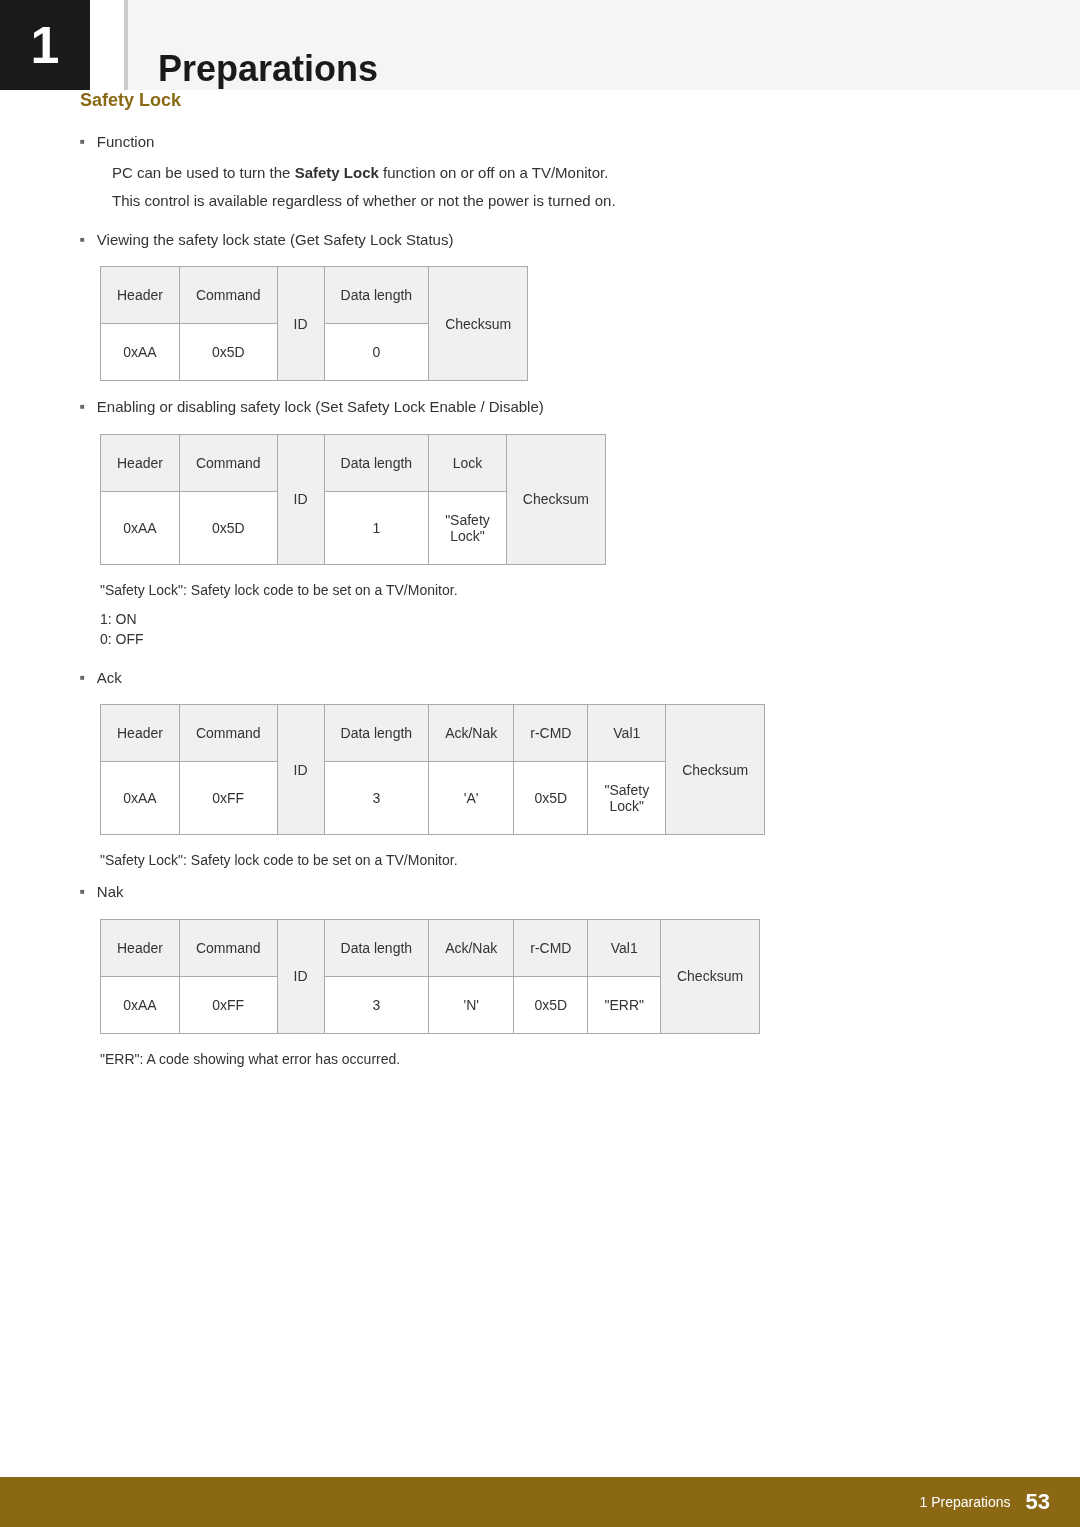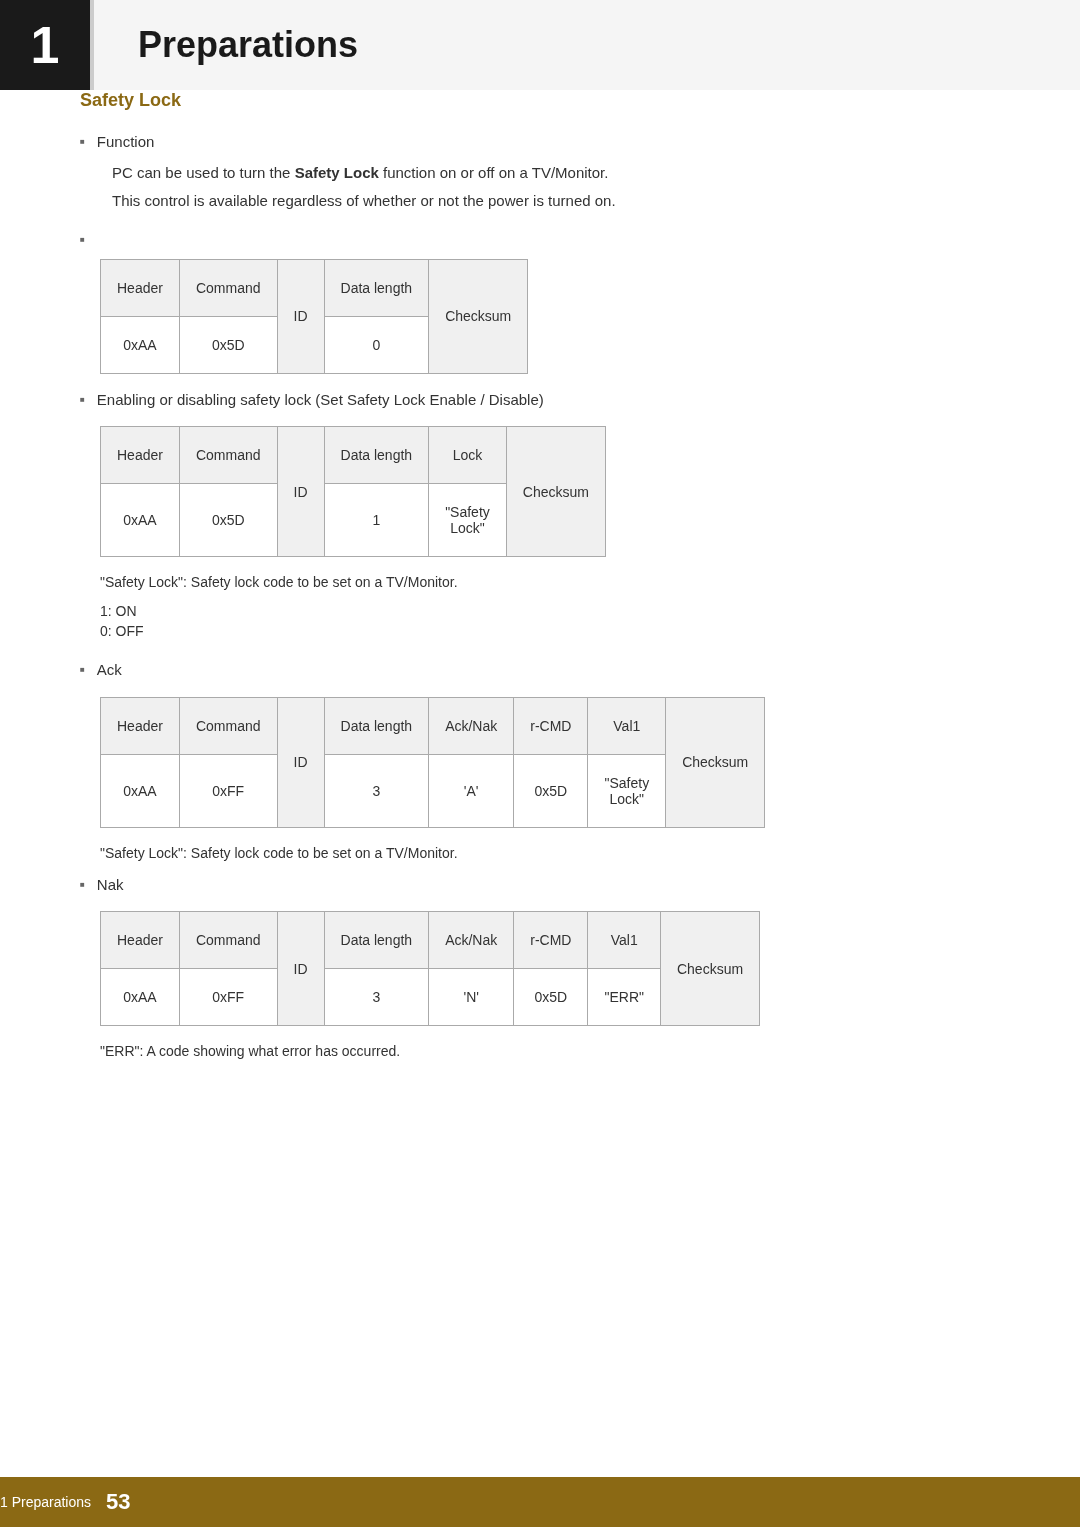--- a/index.html
+++ b/index.html
@@ -28,24 +28,25 @@
       flex-shrink: 0;
     }
     .chapter-number {
       color: #ffffff;
       font-size: 52px;
       font-weight: bold;
     }
     .chapter-title-box {
       background: #f5f5f5;
       display: flex;
-      align-items: center;
-      padding-left: 44px;
+      align-items: flex-end;
+      padding-left: 30px;
       flex: 1;
       border-left: 4px solid #cccccc;
+      margin-left: 34px;
     }
     .chapter-title {
       font-size: 36px;
       font-weight: bold;
       color: #1a1a1a;
     }
 
     
     .header-stripe {
       position: absolute;
@@ -132,20 +133,21 @@
     
     .page-footer {
       position: absolute;
       bottom: 0;
       left: 0;
       right: 0;
       height: 50px;
       background: #8B6914;
       display: flex;
       align-items: center;
+      justify-content: flex-end;
       padding-right: 30px;
     }
     .footer-text {
       color: #ffffff;
       font-size: 14px;
       margin-right: 15px;
     }
     .footer-page {
       color: #ffffff;
       font-size: 22px;
@@ -180,20 +182,21 @@
     <p class="bullet-text">
       PC can be used to turn the <strong>Safety Lock</strong> function on or off on a TV/Monitor.
     </p>
   </div>
   <div style="margin-left: 32px; margin-bottom: 16px;">
     <p class="bullet-text">This control is available regardless of whether or not the power is turned on.</p>
   </div>
 
   <div class="bullet-item">
     <span class="bullet-dot">■</span>
+    <span class="bullet-text">Viewing the safety lock state (Get Safety Lock Status)</span>
   </div>
 
   <div class="table-container">
     <table>
       <thead>
         <tr>
           <th>Header</th>
           <th>Command</th>
           <th rowspan="2">ID</th>
           <th>Data length</th>

